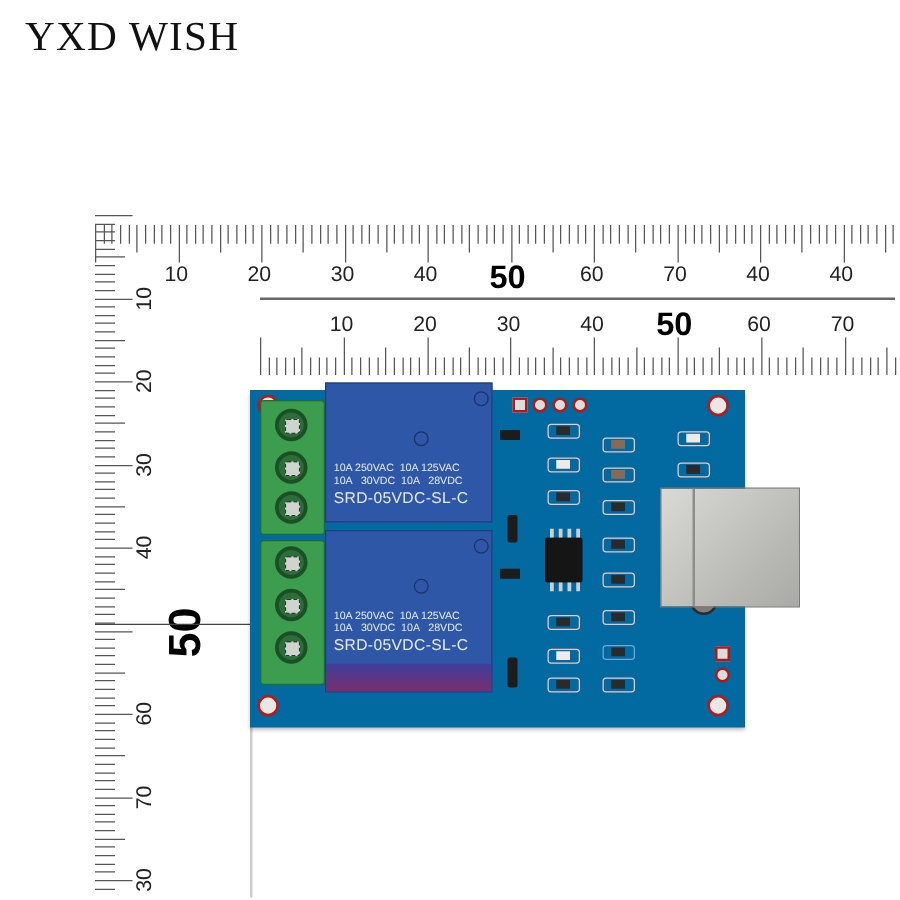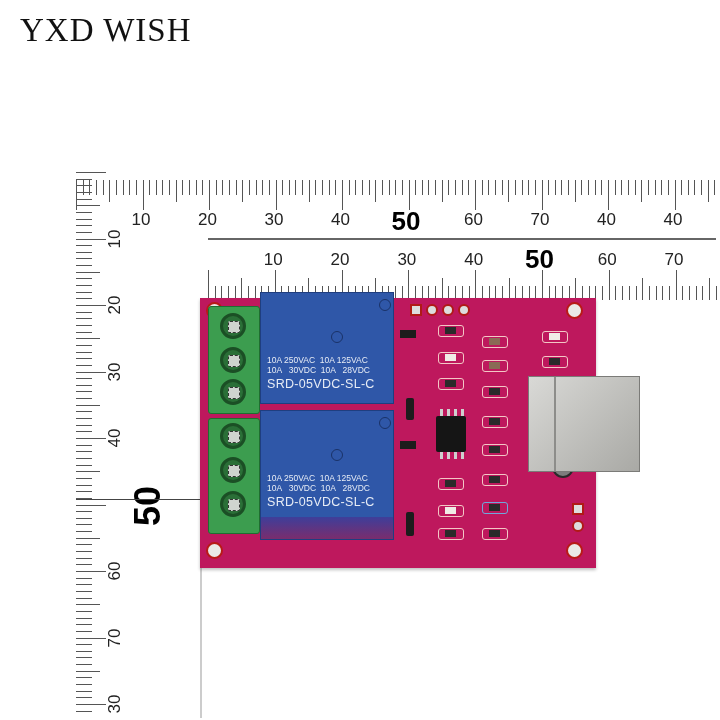--- a/index.html
+++ b/index.html
@@ -11,21 +11,21 @@
   .ruler-layer { position: absolute; left: 0; top: 0; width: 720px; height: 720px; }
   .tick { position: absolute; background: #555; }
   .lbl { position: absolute; color: #222; font-size: 17px; }
   .lbl.big { font-weight: bold; font-size: 26px; color: #000; }
   .vlbl { position: absolute; color: #222; font-size: 17px; transform: rotate(-90deg); transform-origin: center; }
   .vlbl.big { font-weight: bold; font-size: 36px; color: #000; }
   .hline { position: absolute; background: #666; height: 2px; }
   .vline { position: absolute; background: #888; width: 2px; }
 
   
-  .pcb { position: absolute; left: 200px; top: 298px; width: 396px; height: 270px; background: #be185d; box-shadow: 0 2px 3px rgba(0,0,0,0.25); text-align: center; }
+  .pcb { position: absolute; left: 200px; top: 312px; width: 396px; height: 270px; background: #0369a1; box-shadow: 0 2px 3px rgba(0,0,0,0.25); text-align: center; }
   .hole { position: absolute; width: 17px; height: 17px; border-radius: 50%; background: #eae8e6; border: 2px solid #b81a16; }
   .terminal { position: absolute; background: #3c9d4f; border: 1px solid #1f6e30; border-radius: 3px; }
   .screw { position: absolute; width: 26px; height: 26px; border-radius: 50%; background: #2a6f37; border: 3px solid #1b4f25; }
   .screw::after { content:""; position:absolute; left:5px; top:5px; width:10px; height:10px; background:#cfd4cf; border-radius:2px; border:1px dashed #333; }
   .relay { position: absolute; background: #2f57a8; border: 1px solid #1f3e80; color: #e7ecf5; }
   .relay .hole-mark { position:absolute; width:12px; height:12px; border-radius:50%; border:1px solid #1a3268; }
   .relay .spec { position: absolute; left: 6px; font-size: 8.5px; line-height: 10px; white-space: pre; }
   .relay .model { position: absolute; left: 6px; font-size: 12.5px; letter-spacing: 0.3px; }
   .relay .base { position:absolute; left:0; right:0; bottom:0; height:22px; background: linear-gradient(#3e3e9a,#7a2d6d); }
   .smd { position: absolute; width: 26px; height: 12px; border: 1.5px solid #f3c7c5; border-radius: 3px; }

